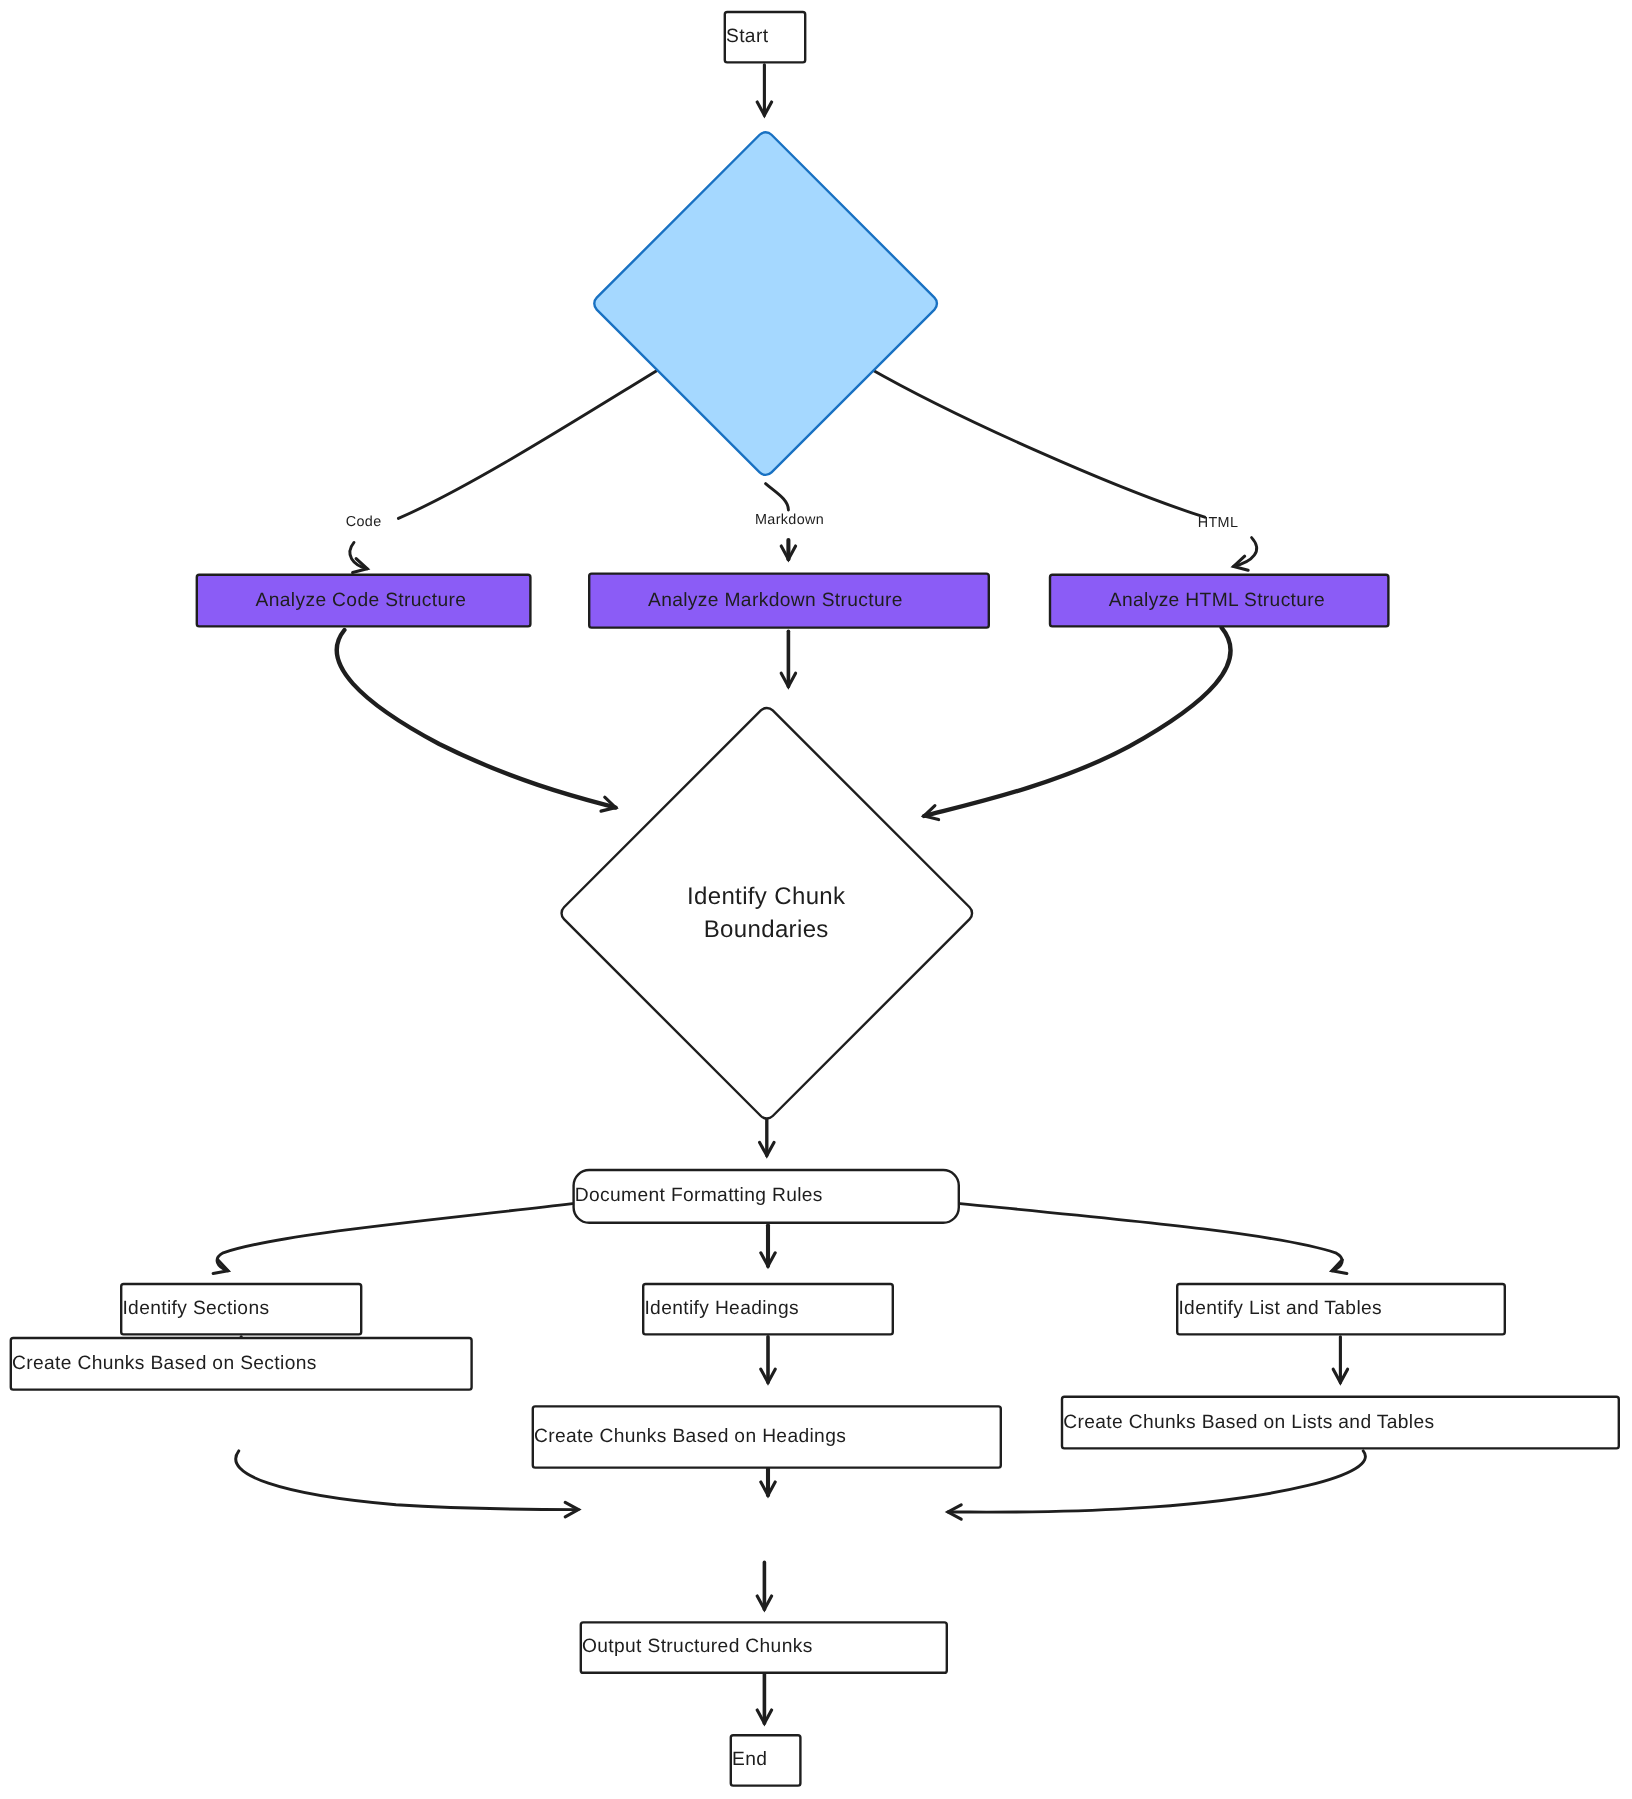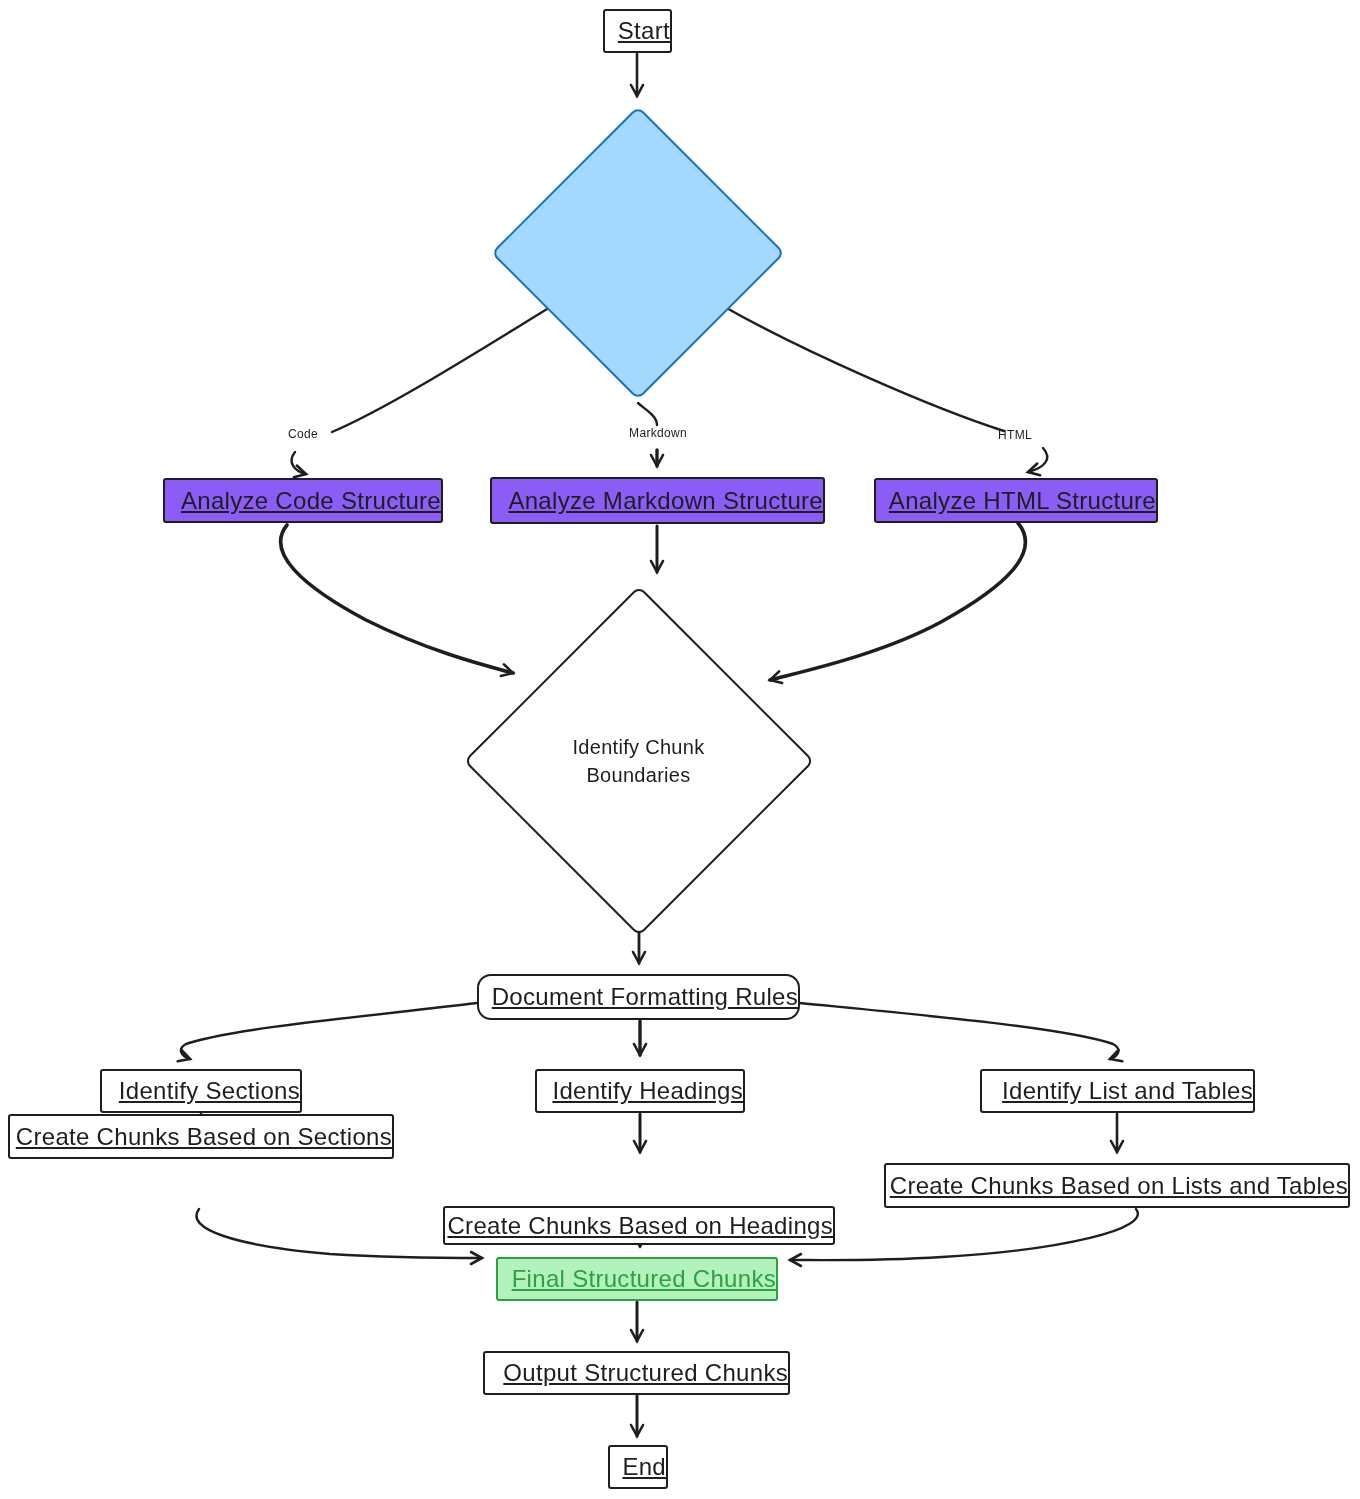--- a/index.html
+++ b/index.html
@@ -2,23 +2,23 @@
 <html><head>
 <meta charset="utf-8">
 <style>
   html,body { margin:0; padding:0; background:#ffffff; }
   .canvas {
     position:relative; width:1360px; height:1499px; background:#ffffff;
     font-family:"Liberation Sans","DejaVu Sans",sans-serif; color:#1e1e1e; overflow:hidden;
   }
   svg.edges { position:absolute; left:0; top:0; }
   .node {
-    position:absolute; display:flex; align-items:center; justify-content:flex-end;
-    border:2.4px solid #1e1e1e; background:#ffffff; font-size:24px; letter-spacing:.3px;
-    border-radius:3px; box-sizing:border-box; white-space:nowrap;text-decoration:underline;
+    position:absolute; display:flex; align-items:center; justify-content:flex-start;
+    border:2.4px solid #1e1e1e; background:#ffffff; font-size:16px; letter-spacing:.3px;
+    border-radius:3px; box-sizing:border-box; white-space:nowrap;
   }
   .node.process { background:#8b5cf6;padding-left:48px; }
   .node.success { background:#b2f2bb; border-color:#2f9e44; color:#2f9e44; }
   .node.rounded { border-radius:14px; }
   .diamond { position:absolute; display:flex; align-items:center; justify-content:center; }
   .diamond-shape {
     position:absolute; left:50%; top:50%;
     transform:translate(-50%,-50%) rotate(45deg);
     border:2.6px solid #1e1e1e; background:#ffffff; border-radius:8px; box-sizing:border-box;
   }
@@ -105,30 +105,27 @@
   <div class="node" style="left:535px;top:1069px;width:210px;height:44px">
     <span>Identify Headings</span>
   </div>
   <div class="node" style="left:980px;top:1069px;width:275px;height:44px">
     <span>Identify List and Tables</span>
   </div>
 
   <div class="node" style="left:8px;top:1114px;width:386px;height:45px">
     <span>Create Chunks Based on Sections</span>
   </div>
-  <div class="node" style="left:443px;top:1206px;width:392px;height:39px">
+  <div class="node" style="left:443px;top:1171px;width:392px;height:53px">
     <span>Create Chunks Based on Headings</span>
   </div>
   <div class="node" style="left:884px;top:1163px;width:466px;height:45px">
     <span>Create Chunks Based on Lists and Tables</span>
   </div>
 
-  <div class="node success" style="left:496px;top:1257px;width:282px;height:44px">
-    <span>Final Structured Chunks</span>
-  </div>
 
   <div class="node" style="left:483px;top:1351px;width:307px;height:44px">
     <span>Output Structured Chunks</span>
   </div>
 
   <div class="node" style="left:608px;top:1445px;width:60px;height:44px">
     <span>End</span>
   </div>
 
 </div>

